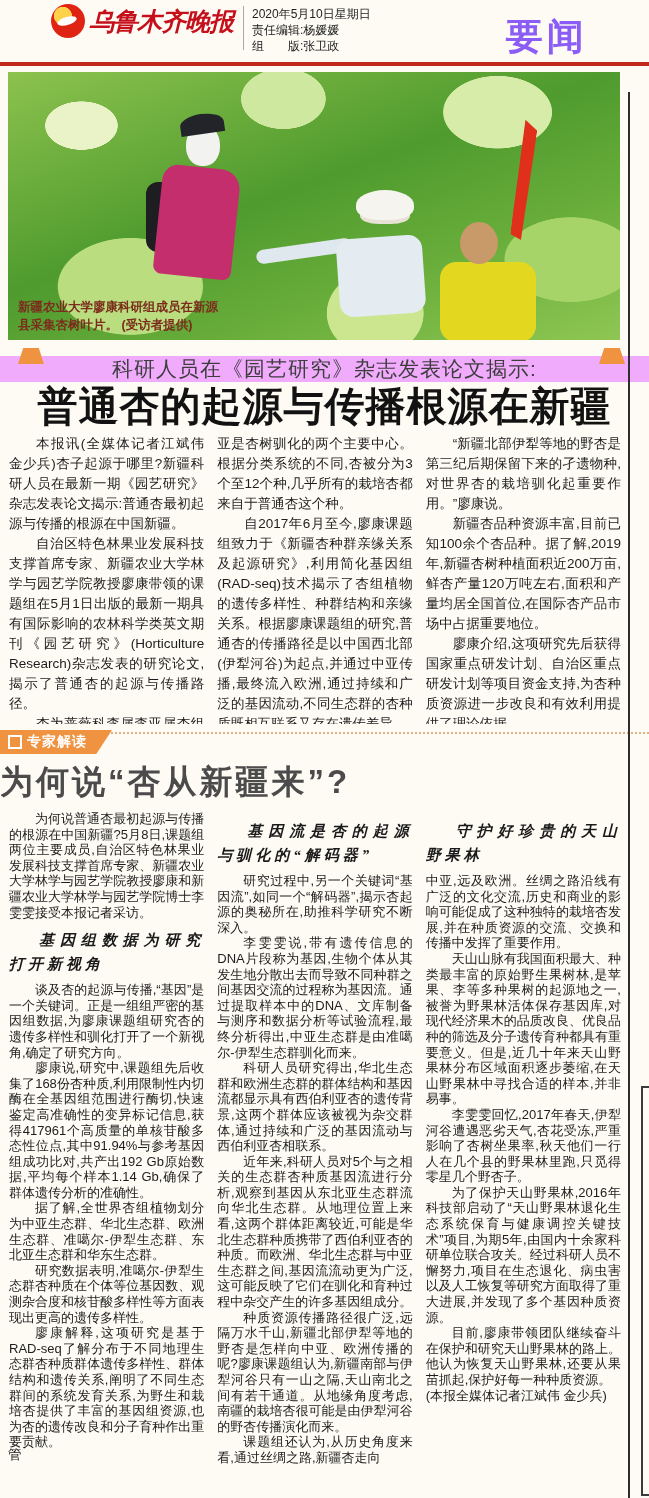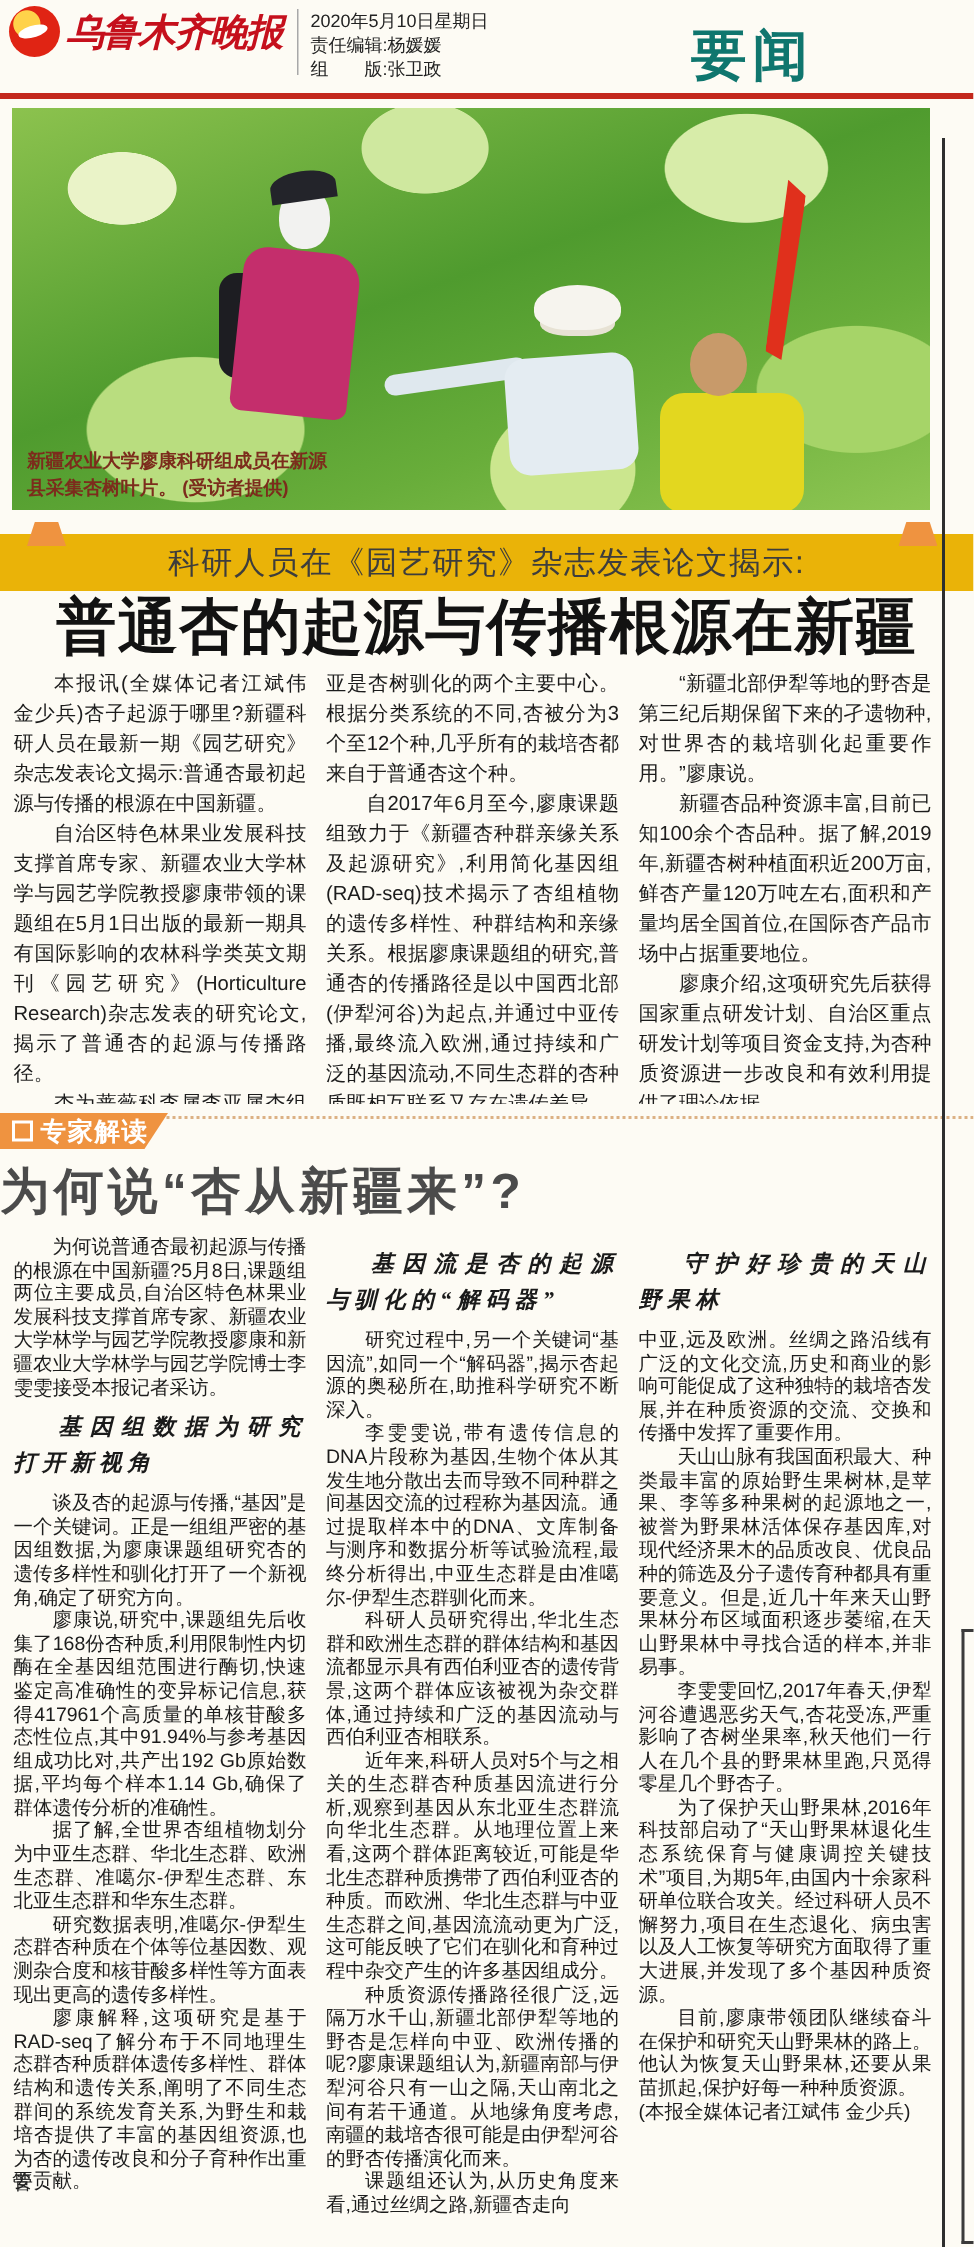--- a/index.html
+++ b/index.html
@@ -5,33 +5,33 @@
   html,body{margin:0;padding:0;}
   body{
     width:649px;height:1498px;overflow:hidden;position:relative;
     background:#fdfbf4;
     font-family:"Liberation Sans","DejaVu Sans",sans-serif;
     color:#1c1c1c;
   }
   .page{position:relative;width:649px;height:1498px;overflow:hidden;}
 
   
-  .masthead{display:flex;align-items:flex-start;height:56px;padding-top:4px;}
+  .masthead{display:flex;align-items:flex-start;height:56px;padding-top:4px;margin-left:45px;}
   .logo-wrap{display:flex;align-items:center;gap:4px;margin-left:6px;width:190px;}
   .emblem{width:34px;height:34px;border-radius:50%;
     background:radial-gradient(circle at 35% 35%, #ffd24a 0 28%, #e02414 30% 100%);
     position:relative;flex:0 0 auto;}
   .emblem::after{content:"";position:absolute;left:6px;top:13px;width:20px;height:8px;
     background:#fff;border-radius:50% 60% 50% 60%;transform:rotate(-18deg);}
   .paper-name{font-family:"Liberation Serif","DejaVu Serif",serif;
     font-weight:bold;font-style:italic;font-size:25px;color:#c5101c;
     letter-spacing:-1px;white-space:nowrap;}
   .mast-divider{width:1px;height:44px;background:#a8a8a8;margin:2px 8px 0 2px;}
   .mast-info{font-size:12px;line-height:16px;color:#222;padding-top:2px;}
-  .section-title{font-size:37px;font-weight:900;color:#0f766e;letter-spacing:4px;
+  .section-title{font-size:37px;font-weight:900;color:#8b5cf6;letter-spacing:4px;
     margin-left:135px;margin-top:8px;}
   .red-rule{height:4px;background:#c3281c;margin-top:2px;}
 
   
   .photo{position:relative;margin:6px 0 16px 8px;width:612px;height:268px;overflow:hidden;
     background:
       radial-gradient(60px 40px at 12% 20%, #eaf3c8 0 60%, transparent 61%),
       radial-gradient(90px 60px at 80% 15%, #d7eca9 0 60%, transparent 61%),
       radial-gradient(70px 50px at 45% 10%, #cfe89f 0 60%, transparent 61%),
       radial-gradient(120px 80px at 20% 80%, #b9dd7f 0 60%, transparent 61%),
@@ -49,21 +49,21 @@
   .fig-p2-arm{left:248px;top:172px;width:96px;height:14px;border-radius:8px;background:#dfe8ee;transform:rotate(-8deg);}
   .fig-p2-hat{left:348px;top:118px;width:58px;height:30px;border-radius:50% 50% 40% 40%;background:#f6f4ee;box-shadow:0 8px 0 -4px #e7e2d4;}
   .fig-p3-body{left:432px;top:190px;width:96px;height:80px;border-radius:16px;background:#e3d71f;}
   .fig-p3-head{left:452px;top:150px;width:38px;height:42px;border-radius:50%;background:#c89a6a;}
   .fig-flag{left:508px;top:48px;width:16px;height:120px;background:#e0301c;transform:rotate(6deg);
     clip-path:polygon(20% 0,100% 8%,70% 100%,0 96%);}
   .photo-caption{position:absolute;left:10px;bottom:6px;width:200px;
     font-size:12.5px;font-weight:bold;line-height:18px;color:#7c2c1c;}
 
   
-  .kicker-strip{position:relative;height:38px;background:#eab308;margin-top:16px;
+  .kicker-strip{position:relative;height:26px;background:#f0abfc;margin-top:16px;
     display:flex;align-items:center;justify-content:center;}
   .fold{position:absolute;top:-8px;width:26px;height:16px;background:#ef9340;}
   .fold-left{left:18px;clip-path:polygon(0 100%,100% 100%,80% 0,20% 0);}
   .fold-right{right:24px;clip-path:polygon(0 100%,100% 100%,80% 0,20% 0);}
   .kicker{font-size:21px;color:#3d3d3d;letter-spacing:1px;}
   .headline{margin:2px 0 0 0;text-align:center;font-size:40px;font-weight:900;
     color:#121212;letter-spacing:1px;line-height:44px;}
 
   
   .cols{display:flex;gap:13px;margin-left:9px;width:612px;}
@@ -76,21 +76,21 @@
   .blk-h{font-family:"Liberation Serif","DejaVu Serif",serif;font-style:italic;
     font-weight:bold;letter-spacing:3px;font-size:15.5px;color:#1a1a1a;
     margin:6px 0 4px 0;text-indent:2em;line-height:1.45;}
 
   
   .expert{margin-top:8px;border-top:2px dotted #dcb184;position:relative;}
   .expert-badge{position:absolute;left:0;top:-4px;width:112px;height:24px;background:#ef9340;
     clip-path:polygon(0 0,100% 0,86% 100%,0 100%);
     display:flex;align-items:center;gap:5px;padding-left:8px;box-sizing:border-box;}
   .badge-square{width:10px;height:10px;border:2px solid #fff;background:transparent;flex:0 0 auto;}
-  .badge-label{color:#fff;font-weight:bold;font-size:17px;letter-spacing:1px;}
+  .badge-label{color:#fff;font-weight:bold;font-size:14px;letter-spacing:1px;}
   .expert-headline{margin:26px 0 6px 0;text-align:left;font-size:33px;font-weight:600;
     color:#4b4b4b;letter-spacing:3px;}
   .lower-cols{height:712px;font-size:13px;line-height:15.6px;}
   .lower-cols .blk-h{font-size:15px;letter-spacing:4px;line-height:1.6;margin:8px 0 6px 0;}
 
   
   .right-rule{position:absolute;left:628px;top:92px;width:2px;height:1406px;background:#2e2e2e;}
   .edge-box{position:absolute;left:641px;top:1086px;width:60px;height:410px;
     border:2px solid #3b3b3b;border-right:none;box-sizing:border-box;
     padding:70px 0 0 6px;background:#fdfbf4;}

